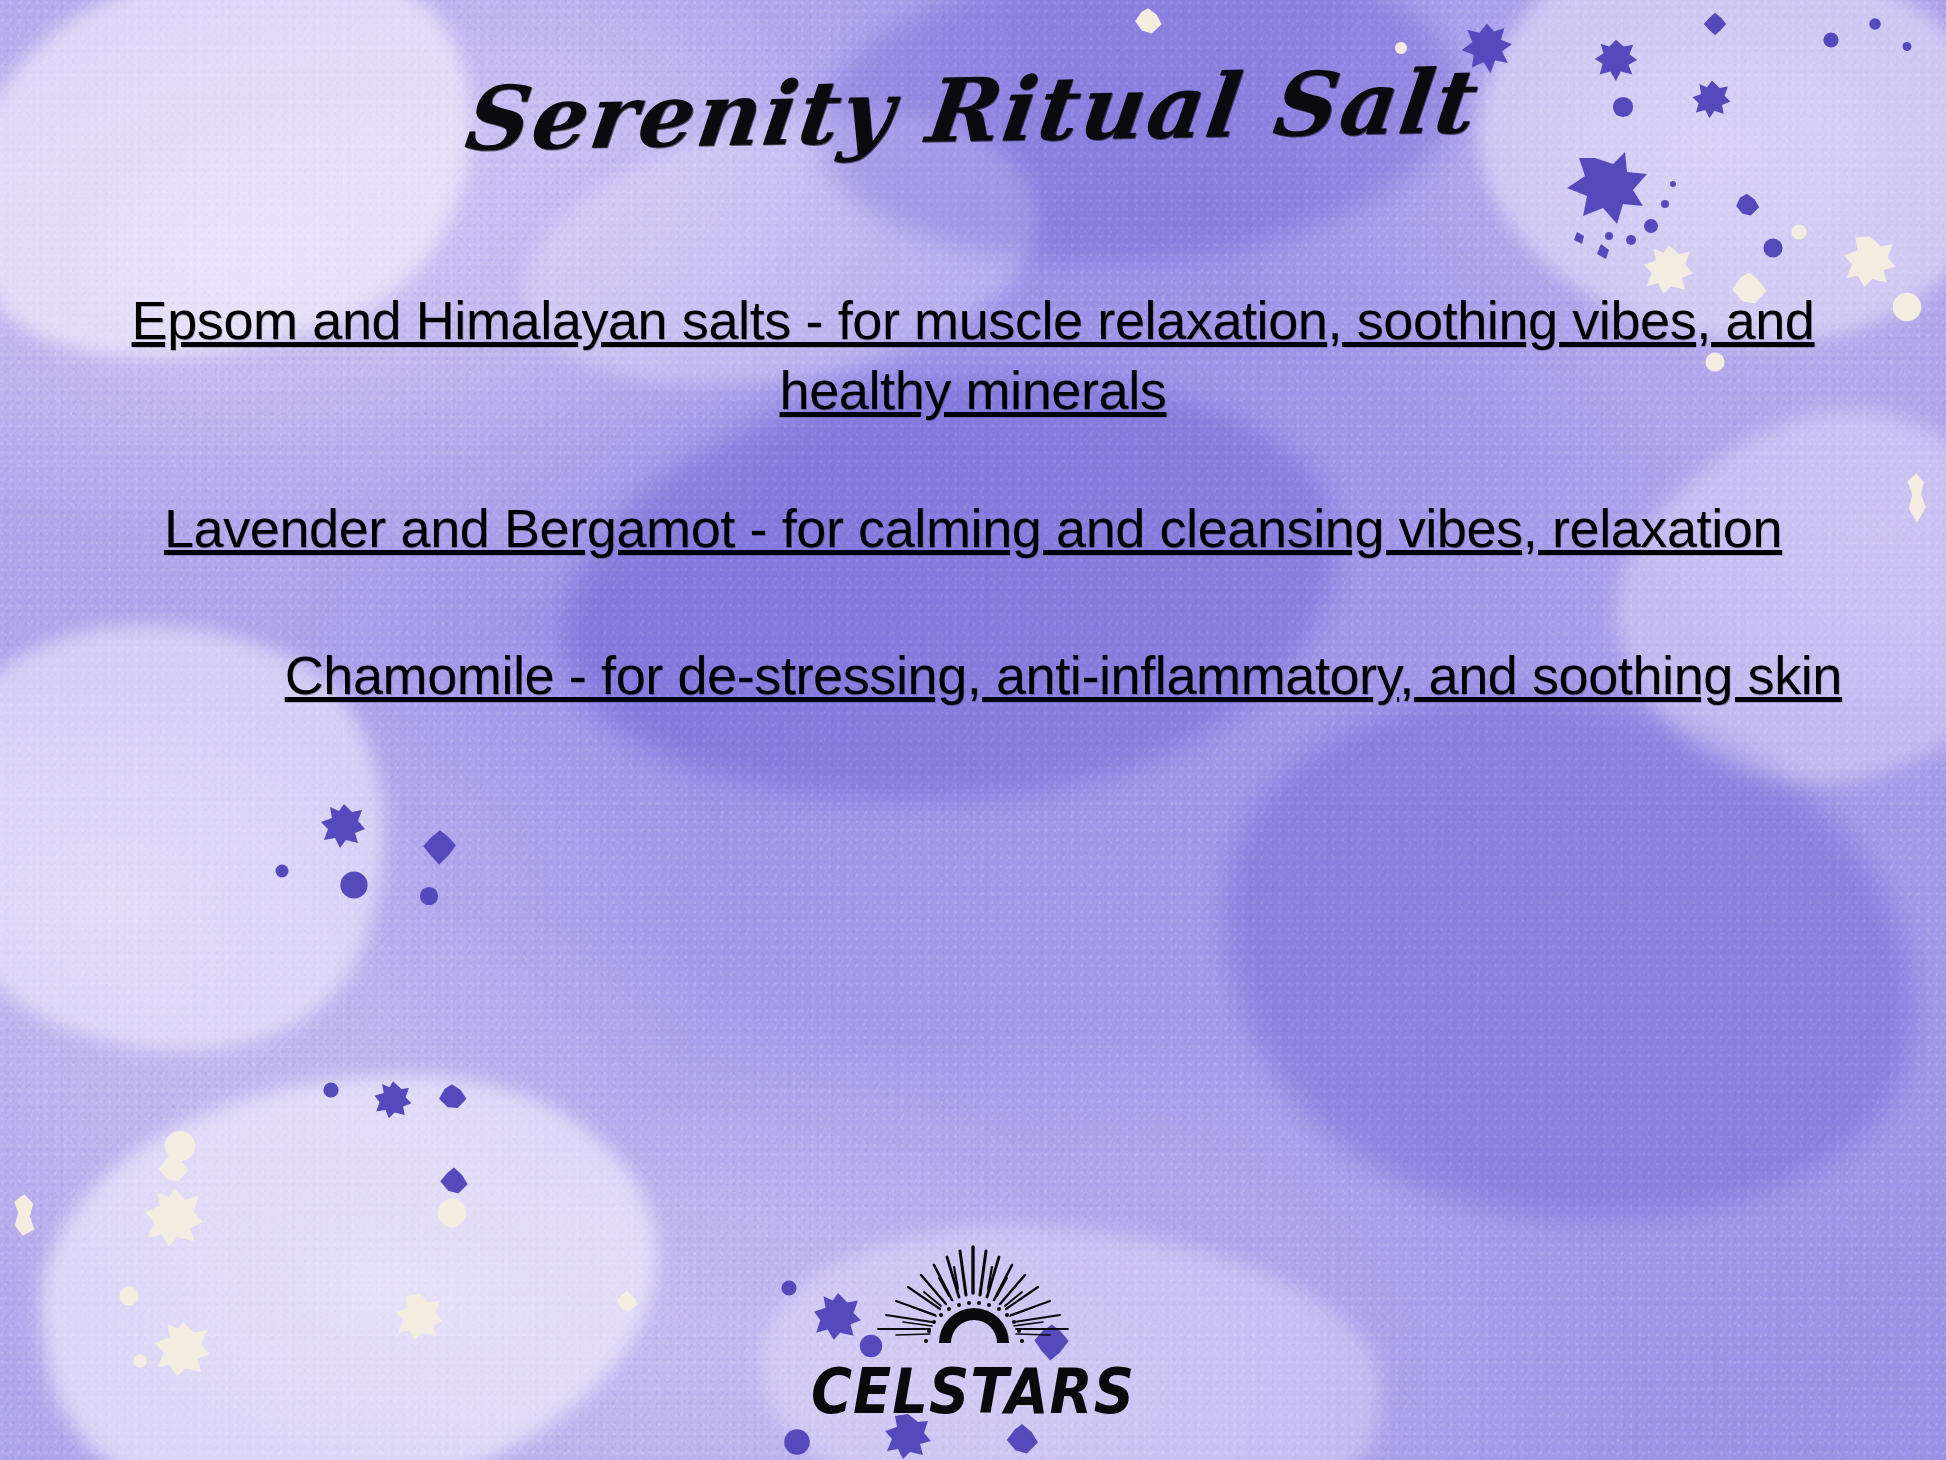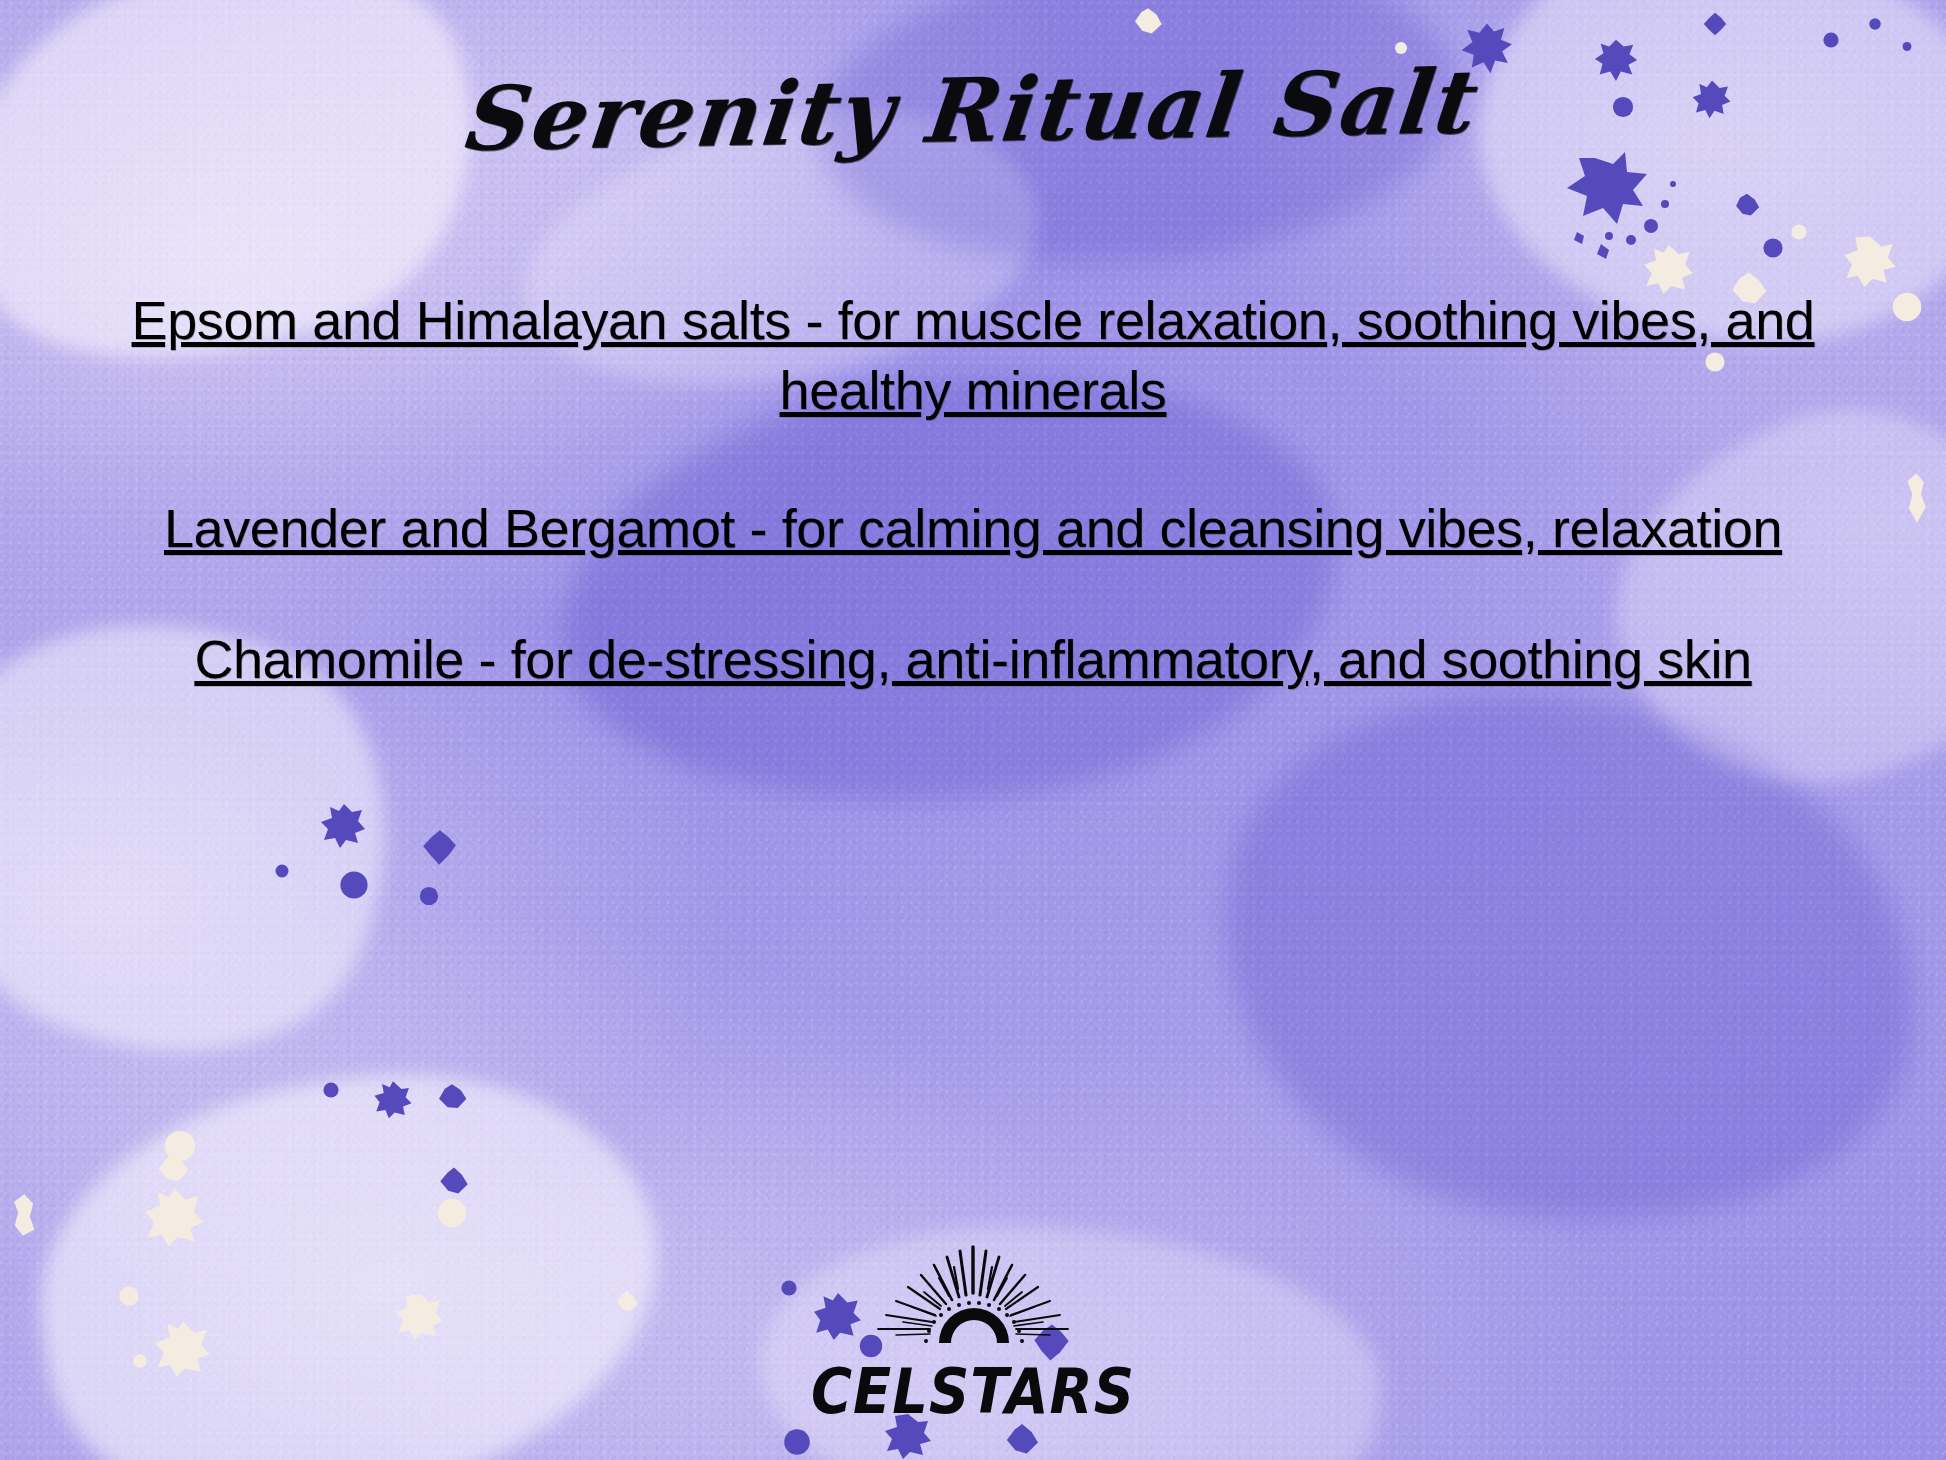--- a/index.html
+++ b/index.html
@@ -83,22 +83,22 @@
     line-height:1.30;
     letter-spacing:-0.4px;
     font-weight:400;
     margin-bottom:58px;
     padding:0 34px;
     text-shadow:0.6px 0.6px 0 rgba(0,0,0,.28);
     text-decoration:underline;
   }
   .para:last-child{ margin-bottom:0; }
   .p1{ margin-bottom:68px; }
-  .p2{ margin-bottom:60px; }
-  .p3{ margin-bottom:60px; }
+  .p2{ margin-bottom:76px; }
+  .p3{ margin-bottom:60px;text-align:right; }
 
   
   .logo{
     position:absolute;
     left:50%; transform:translateX(-50%);
     bottom:15px;
     width:330px; height:200px;
     text-align:center;
     font-style:italic;
   }

